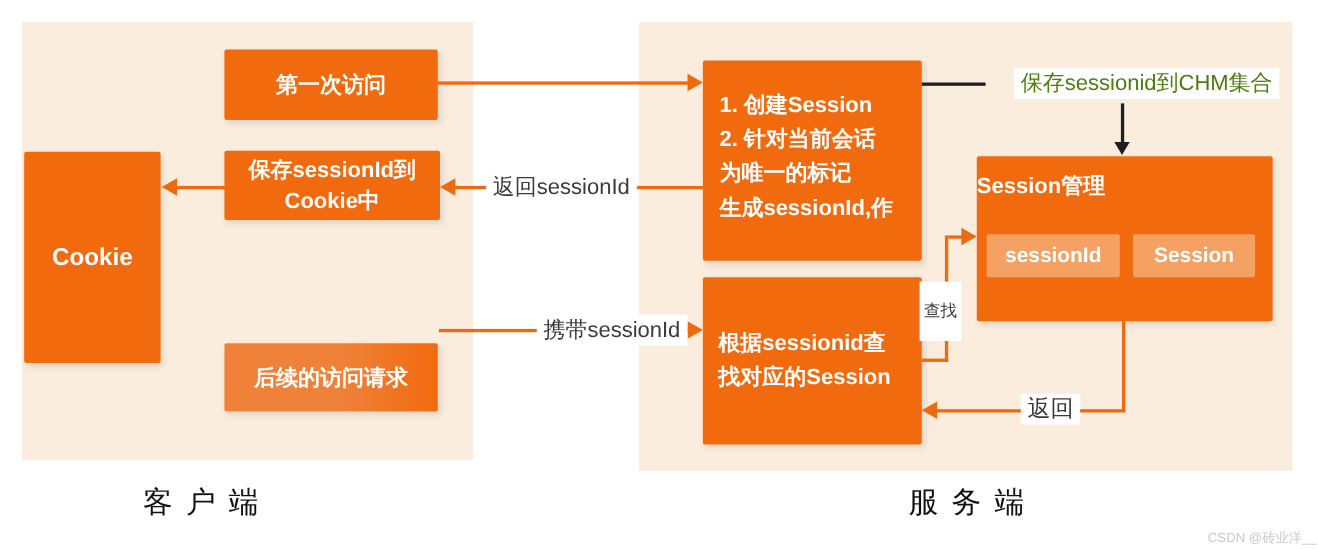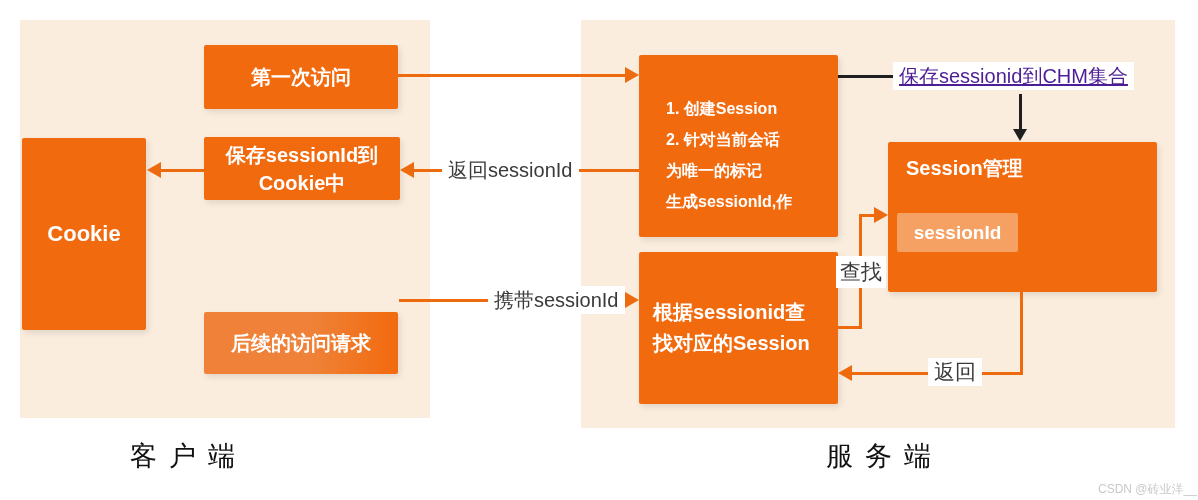--- a/index.html
+++ b/index.html
@@ -62,67 +62,70 @@
 
   <div class="obox col" style="left:204px;top:137px;width:196px;height:63px;font-size:20px;line-height:28px;">
     <span>保存sessionId到</span>
     <span>Cookie中</span>
   </div>
 
   <div class="obox" style="left:204px;top:268px;width:194px;height:62px;font-size:20px;background:linear-gradient(90deg,var(--orange_light_box) 0%,var(--orange_light_box) 55%,var(--orange) 100%);margin-top:44px;">
     <span>后续的访问请求</span>
   </div>
 
-  <div class="obox lines" style="left:639px;top:55px;width:199px;height:182px;font-size:16px;line-height:31px;padding:12px;box-sizing:border-box;">
+  <div class="obox lines" style="left:639px;top:55px;width:199px;height:182px;font-size:20px;line-height:31px;padding:0;box-sizing:border-box;">
     <div style="padding:26px 0 0 15px;">
       <div>1. 创建Session</div>
       <div>2. 针对当前会话</div>
       <div>为唯一的标记</div>
       <div>生成sessionId,作</div>
     </div>
   </div>
 
   <div class="obox lines" style="left:639px;top:252px;width:199px;height:152px;font-size:20px;line-height:31px;box-sizing:border-box;">
     <div style="padding:45px 0 0 14px;">
       <div>根据sessionid查</div>
       <div>找对应的Session</div>
     </div>
   </div>
 
   <div class="obox lines" style="left:888px;top:142px;width:269px;height:150px;">
-    <div style="position:absolute;left:18px;top:13px;font-size:20px;">Session管理</div>
+    <div style="position:absolute;left:0;top:13px;font-size:20px;">Session管理</div>
     <div class="chip" style="left:9px;top:71px;width:121px;height:39px;">
       <span>sessionId</span>
+    </div>
+    <div class="chip" style="left:142px;top:71px;width:111px;height:39px;">
+      <span>Session</span>
     </div>
   </div>
 
   <div class="line" style="left:398px;top:74px;width:230px;height:3px;"></div>
   <div class="tri tri-r" style="left:625px;top:67px;"></div>
 
   <div class="line" style="left:159px;top:169px;width:46px;height:3px;"></div>
   <div class="tri tri-l" style="left:147px;top:162px;"></div>
 
   <div class="line" style="left:413px;top:169px;width:226px;height:3px;"></div>
   <div class="tri tri-l" style="left:400px;top:162px;"></div>
   <div class="flowlabel" style="left:442px;top:156px;">返回sessionId</div>
 
   <div class="line" style="left:399px;top:299px;width:228px;height:3px;"></div>
   <div class="tri tri-r" style="left:625px;top:292px;"></div>
   <div class="flowlabel" style="left:448px;top:286px;margin-left:40px;">携带sessionId</div>
 
   <div class="blackline" style="left:838px;top:75px;width:58px;height:2.5px;"></div>
-  <div class="flowlabel" style="left:893px;top:62px;color:#4c1d95;text-decoration:underline;">保存sessionid到CHM集合</div>
+  <div class="flowlabel" style="left:922px;top:62px;color:#4d7c0f;">保存sessionid到CHM集合</div>
   <div class="blackline" style="left:1019px;top:94px;width:2.5px;height:36px;"></div>
   <div class="tri tri-d" style="left:1013px;top:129px;"></div>
 
   <div class="line" style="left:838px;top:326px;width:24px;height:3px;"></div>
   <div class="line" style="left:859px;top:214px;width:3px;height:115px;"></div>
   <div class="line" style="left:862px;top:214px;width:14px;height:3px;"></div>
   <div class="tri tri-r" style="left:874px;top:207px;"></div>
-  <div class="flowlabel" style="left:836px;top:256px;font-size:21px;padding:4px 4px;">查找</div>
+  <div class="flowlabel" style="left:836px;top:256px;font-size:15px;padding:15px 4px;">查找</div>
 
   <div class="line" style="left:1020px;top:292px;width:3px;height:82px;"></div>
   <div class="line" style="left:851px;top:372px;width:172px;height:3px;"></div>
   <div class="tri tri-l" style="left:838px;top:365px;"></div>
   <div class="flowlabel" style="left:928px;top:358px;font-size:21px;">返回</div>
 
   <div class="zone-title" style="left:130px;top:438px;">客户端</div>
   <div class="zone-title" style="left:826px;top:438px;">服务端</div>
 
   <div class="watermark" style="left:1098px;top:481px;">CSDN @砖业洋__</div>

